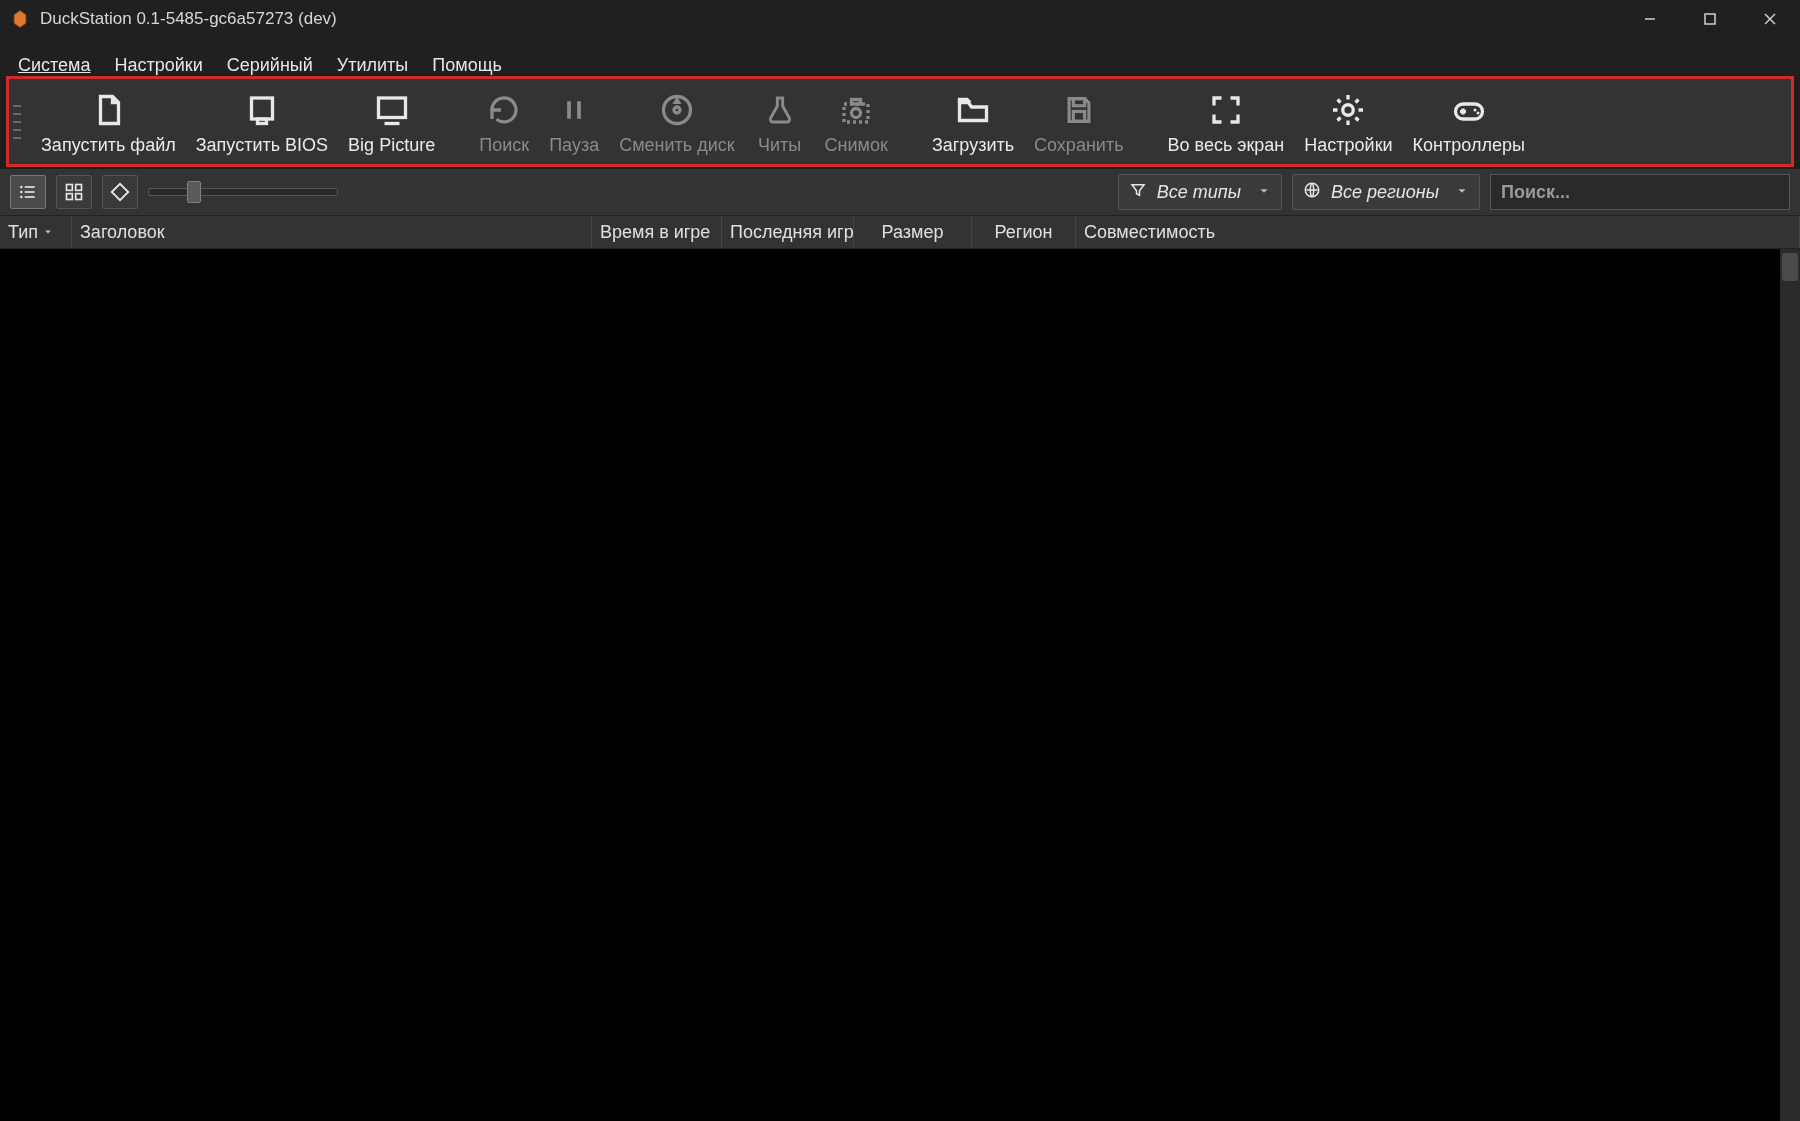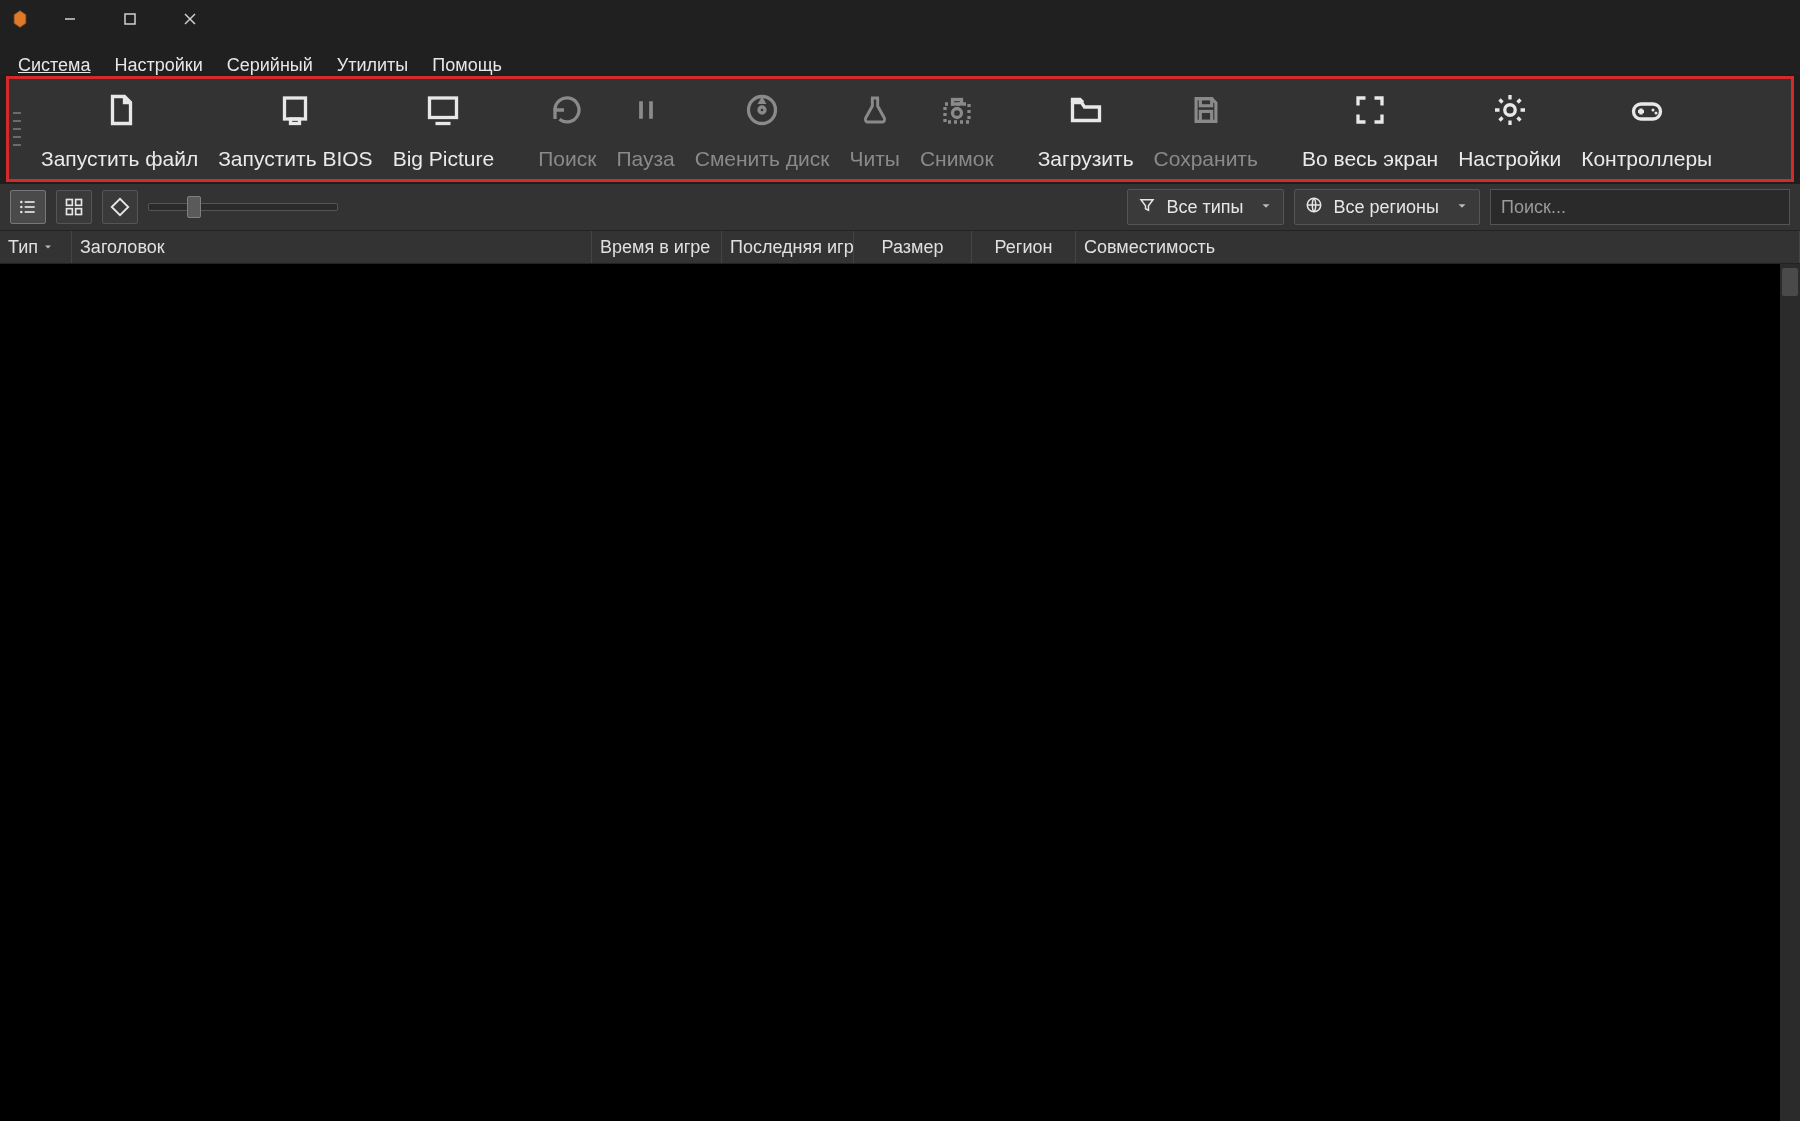--- a/index.html
+++ b/index.html
@@ -16,35 +16,35 @@
   .menu-item .ul { text-decoration: underline; }
   
   .toolbar-wrap { border: 3px solid #d32b2b; margin: 2px 6px 2px 6px; padding: 4px 0; background: #333333; position: relative; }
   .toolbar-handle { position: absolute; left: 4px; top: 50%; transform: translateY(-50%); width: 8px; height: 34px; display: flex; flex-direction: column; justify-content: space-between; }
   .toolbar-handle span { display:block; width:8px; height:2px; background:#6a6a6a; }
   .toolbar { display: flex; align-items: flex-start; padding: 2px 10px 2px 22px; gap: 0; }
   .tool-btn { display: flex; flex-direction: column; align-items: center; justify-content: flex-start; min-width: 70px; padding: 2px 10px; cursor: pointer; }
   .tool-btn .ico { height: 46px; display:flex; align-items:center; justify-content:center; }
   .tool-btn svg { stroke: #e8e8e8; fill: none; stroke-width: 2.2; }
   .tool-btn.disabled svg { stroke: #8a8a8a; }
-  .tool-btn .lbl { font-size: 21px; color: #eaeaea; white-space: nowrap; margin-top: 14px;}
+  .tool-btn .lbl { font-size: 18px; color: #eaeaea; white-space: nowrap; margin-top: 2px;}
   .tool-btn.disabled .lbl { color: #8a8a8a; }
   .tool-sep { width: 24px; }
   
   .filterbar { height: 46px; background: #333333; display: flex; align-items: center; padding: 0 10px; gap: 10px; }
   .sqbtn { width: 36px; height: 34px; border: 1px solid #555; background: #3a3a3a; display:flex; align-items:center; justify-content:center; border-radius:2px;}
   .sqbtn.active { background:#4a4a4a; border-color:#777; }
   .sqbtn svg { stroke:#e6e6e6; fill:none; stroke-width:2;}
   .slider { position: relative; width: 190px; height: 8px; background: #2a2a2a; border:1px solid #555; border-radius:2px; display:flex; align-items:center;}
   .slider .thumb { position:absolute; left: 38px; width:14px; height:22px; background:#5a5a5a; border:1px solid #808080; border-radius:2px; top:50%; transform:translateY(-50%);}
   .spacer { flex: 1; }
-  .combo { height: 36px; border:1px solid #555; background:#3a3a3a; display:flex; align-items:center; padding:0 10px; gap:10px; font-size:18px; color:#e6e6e6; border-radius:2px;}
+  .combo { height: 36px; border:1px solid #555; background:#3a3a3a; display:flex; align-items:center; padding:0 10px; gap:10px; font-size:18px; color:#e6e6e6; border-radius:2px;font-style:italic;}
   .combo svg { stroke:#e6e6e6; fill:none; stroke-width:2;}
   .combo .chev { margin-left:6px; }
-  .search { height:36px; flex: 0 0 300px; border:1px solid #555; background:#2a2a2a; color:#e0e0e0; font-size:18px; padding:0 10px; }
+  .search { height:36px; flex: 0 0 300px; border:1px solid #555; background:#2a2a2a; color:#e0e0e0; font-size:18px; padding:0 10px;font-weight:bold; }
   .search::placeholder { color:#9a9a9a; }
   
   .thead { height: 34px; background:#333333; border-top:1px solid #222; border-bottom:1px solid #222; display:flex; align-items:stretch;}
   .th { border-right:1px solid #444; display:flex; align-items:center; padding:0 8px; font-size:18px; color:#e0e0e0; white-space:nowrap; overflow:hidden;}
   .th .sort { margin-left:4px; }
   
   .body-area { position: relative; flex:1; background:#000; }
   .root { display:flex; flex-direction:column; width:1800px; height:1121px;}
   .main-col { display:flex; flex-direction:column; flex:1; min-height:0;}
   .scroll-stub { position:absolute; right:0; top:0; width:20px; bottom:0; background:#2b2b2b;}
@@ -54,20 +54,21 @@
 <body>
 
 <div class="root">
 
   <div class="titlebar">
     <span class="app-icon">
       <svg viewBox="0 0 24 24" width="20" height="20">
           <path d="M12 2 L5 7 L5 17 L12 22 L19 17 L19 7 Z" fill="#e07a2b" stroke="#a0521a" stroke-width="1"></path>
         </svg>
     </span>
+    <span class="title">DuckStation 0.1-5485-gc6a57273 (dev)</span>
     <div class="win-btns">
       <div class="win-btn">
           <svg width="14" height="14" viewBox="0 0 14 14">
             <line x1="2" y1="7" x2="12" y2="7" stroke="#d0d0d0" stroke-width="1.5"></line>
           </svg>
         </div>
       <div class="win-btn">
           <svg width="14" height="14" viewBox="0 0 14 14">
             <rect x="2" y="2" width="10" height="10" fill="none" stroke="#d0d0d0" stroke-width="1.5"></rect>
           </svg>

